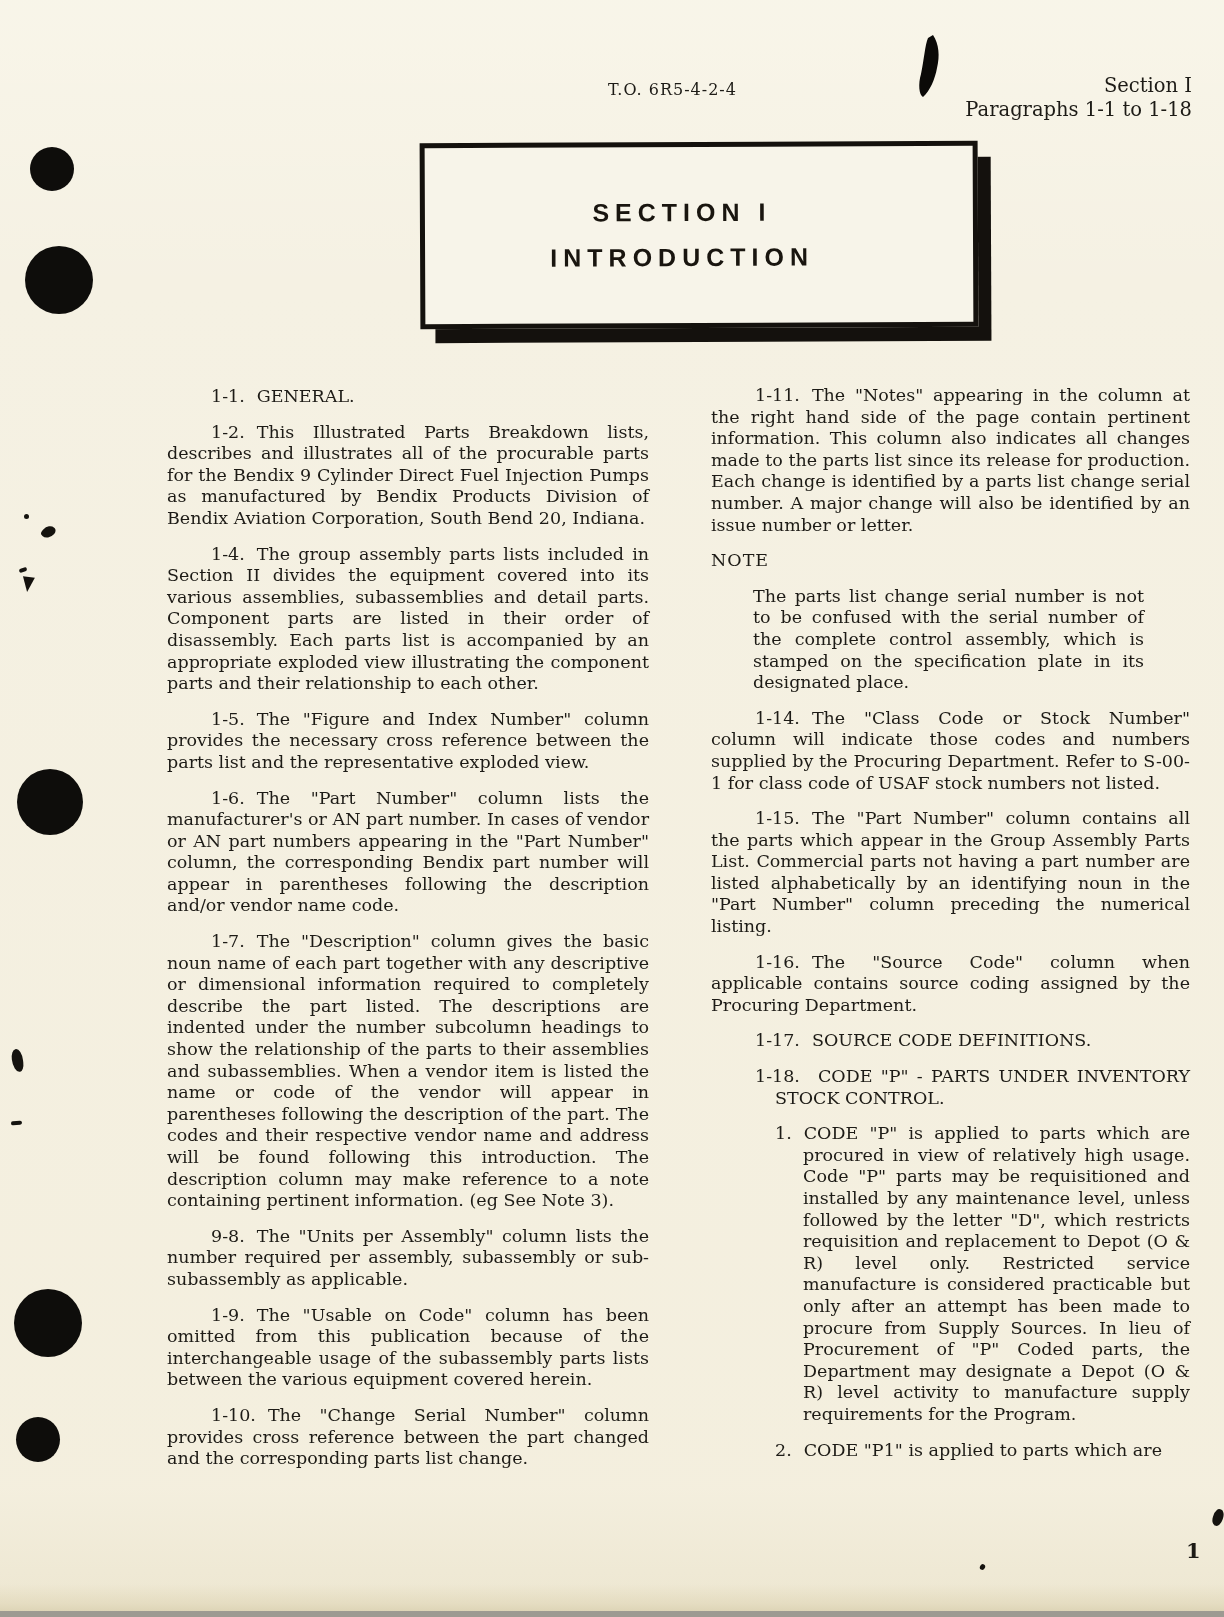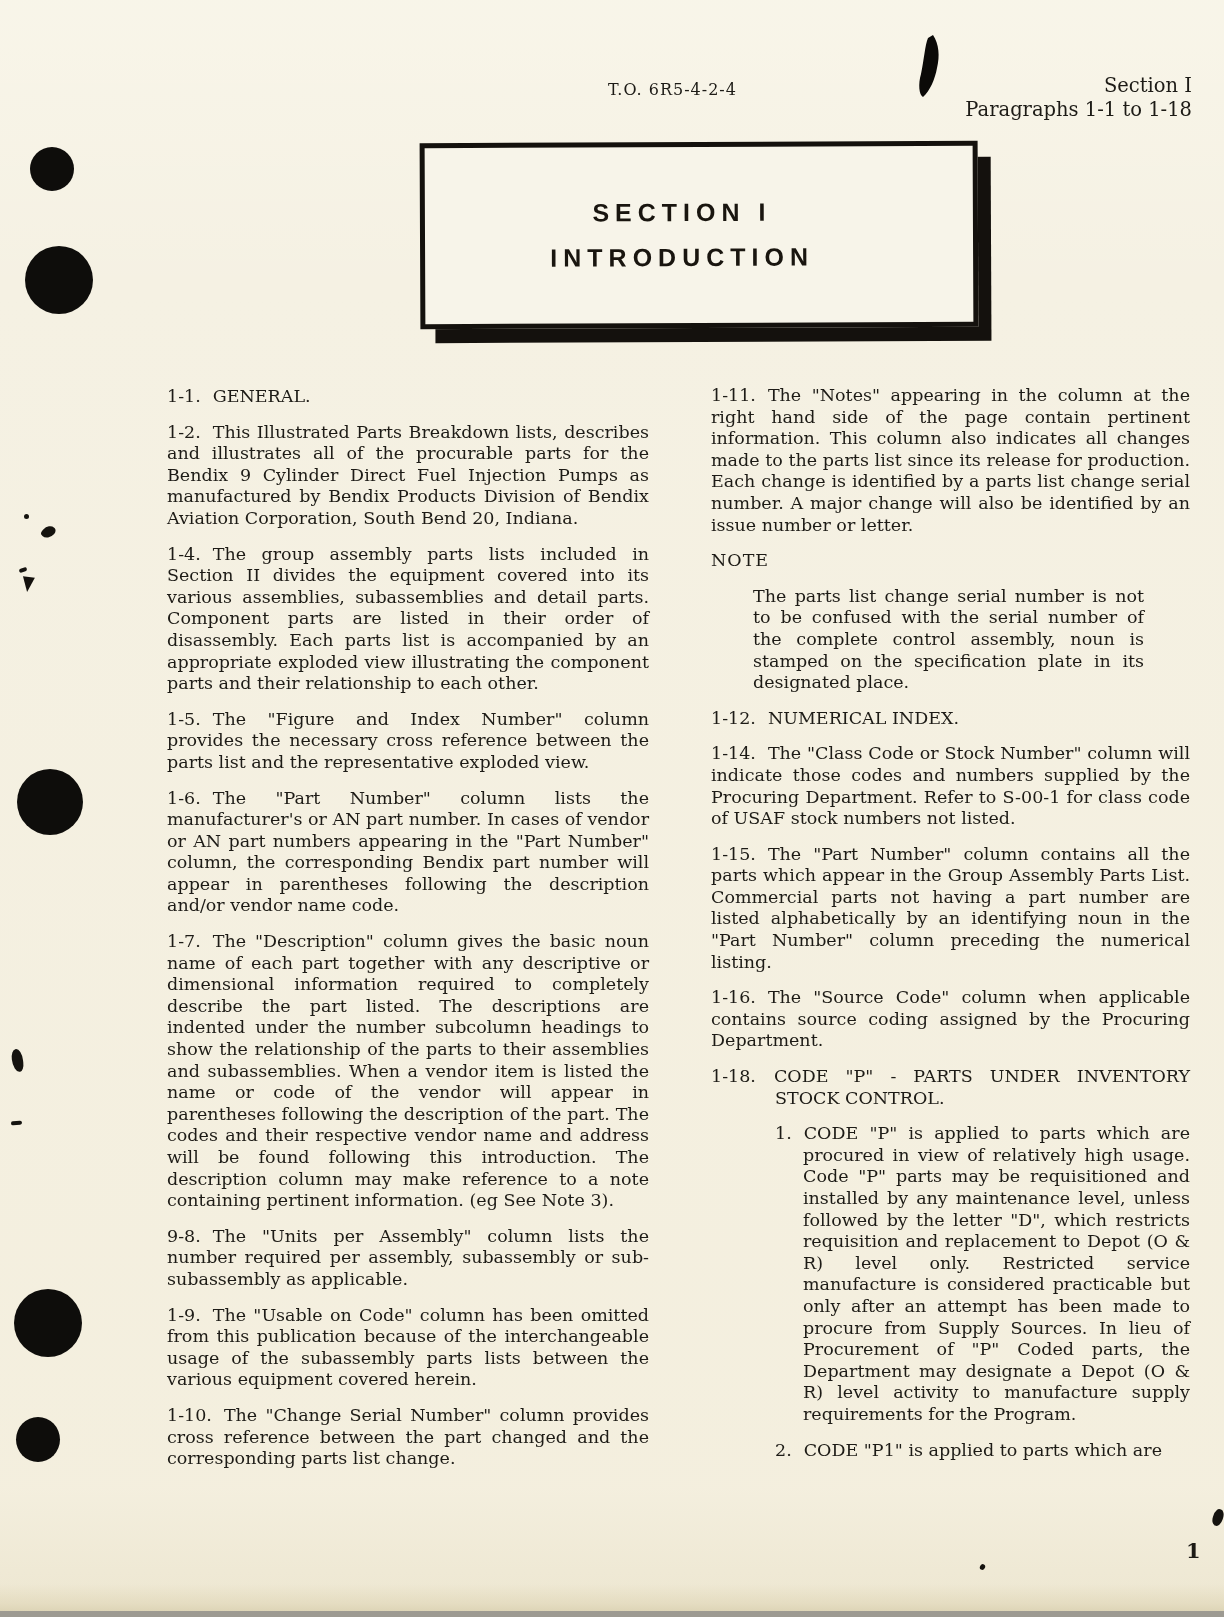--- a/index.html
+++ b/index.html
@@ -26,21 +26,21 @@
   .title-line{
     font-family:"Liberation Sans", sans-serif;font-weight:700;
     font-size:25px;letter-spacing:6px;color:#19150f;white-space:nowrap;
   }
   
   .col{position:absolute;top:386px;font-size:17.5px;line-height:21.6px;}
   .col-left{left:167px;width:482px;}
   .col-right{left:711px;width:479px;top:385px;}
   .col p{margin:0 0 14px 0;text-align:justify;}
   .col p:last-child{margin-bottom:0;}
-  .pnum{padding-right:12px;}
+  .pnum{padding-right:12px;margin-left:44px;}
   .hang{padding-left:64px;text-indent:-64px;}
   .hang .pnum{padding-right:18px;}
   .note-heading{text-align:left;margin:0 0 14px 0;letter-spacing:1px;}
   .note-body{margin:0 46px 14px 42px !important;}
   .list-item{margin:0 0 0 0;text-align:justify;padding-left:92px;text-indent:-28px;}
   .list-marker{padding-right:12px;}
   
   .page-number{position:absolute;left:1186px;top:1538px;font-size:21px;font-weight:bold;}
   
   .dot{position:absolute;background:#0e0d0b;border-radius:50%;}
@@ -107,25 +107,25 @@
   <p><span class="pnum">1-6.</span><span>The "Part Number" column lists the manufacturer's or AN part number. In cases of vendor or AN part numbers appearing in the "Part Number" column, the corresponding Bendix part number will appear in parentheses following the description and/or vendor name code.</span></p>
   <p><span class="pnum">1-7.</span><span>The "Description" column gives the basic noun name of each part together with any descriptive or dimensional information required to completely describe the part listed. The descriptions are indented under the number subcolumn headings to show the relationship of the parts to their assemblies and subassemblies. When a vendor item is listed the name or code of the vendor will appear in parentheses following the description of the part. The codes and their respective vendor name and address will be found following this introduction. The description column may make reference to a note containing pertinent information. (eg See Note 3).</span></p>
   <p><span class="pnum">9-8.</span><span>The "Units per Assembly" column lists the number required per assembly, subassembly or sub-subassembly as applicable.</span></p>
   <p><span class="pnum">1-9.</span><span>The "Usable on Code" column has been omitted from this publication because of the interchangeable usage of the subassembly parts lists between the various equipment covered herein.</span></p>
   <p><span class="pnum">1-10.</span><span>The "Change Serial Number" column provides cross reference between the part changed and the corresponding parts list change.</span></p>
 </div>
 
 <div class="col col-right">
   <p><span class="pnum">1-11.</span><span>The "Notes" appearing in the column at the right hand side of the page contain pertinent information. This column also indicates all changes made to the parts list since its release for production. Each change is identified by a parts list change serial number. A major change will also be identified by an issue number or letter.</span></p>
   <p class="note-heading">NOTE</p>
-  <p class="note-body">The parts list change serial number is not to be confused with the serial number of the complete control assembly, noun is stamped on the specification plate in its designated place.</p>
-  <p><span class="pnum">1-12.</span><span>NUMERICAL INDEX.</span></p>
+  <p class="note-body">The parts list change serial number is not to be confused with the serial number of the complete control assembly, which is stamped on the specification plate in its designated place.</p>
   <p><span class="pnum">1-14.</span><span>The "Class Code or Stock Number" column will indicate those codes and numbers supplied by the Procuring Department. Refer to S-00-1 for class code of USAF stock numbers not listed.</span></p>
   <p><span class="pnum">1-15.</span><span>The "Part Number" column contains all the parts which appear in the Group Assembly Parts List. Commercial parts not having a part number are listed alphabetically by an identifying noun in the "Part Number" column preceding the numerical listing.</span></p>
   <p><span class="pnum">1-16.</span><span>The "Source Code" column when applicable contains source coding assigned by the Procuring Department.</span></p>
+  <p><span class="pnum">1-17.</span><span>SOURCE CODE DEFINITIONS.</span></p>
   <p class="hang"><span class="pnum">1-18.</span><span>CODE "P" - PARTS UNDER INVENTORY STOCK CONTROL.</span></p>
   <p class="list-item"><span class="list-marker">1.</span><span>CODE "P" is applied to parts which are procured in view of relatively high usage. Code "P" parts may be requisitioned and installed by any maintenance level, unless followed by the letter "D", which restricts requisition and replacement to Depot (O &amp; R) level only. Restricted service manufacture is considered practicable but only after an attempt has been made to procure from Supply Sources. In lieu of Procurement of "P" Coded parts, the Department may designate a Depot (O &amp; R) level activity to manufacture supply requirements for the Program.</span></p>
   <p class="list-item"><span class="list-marker">2.</span><span>CODE "P1" is applied to parts which are</span></p>
 </div>
 
 <div class="page-number">1</div>
 
 <div class="band-shade"></div>
 <div class="band-edge"></div>
 

